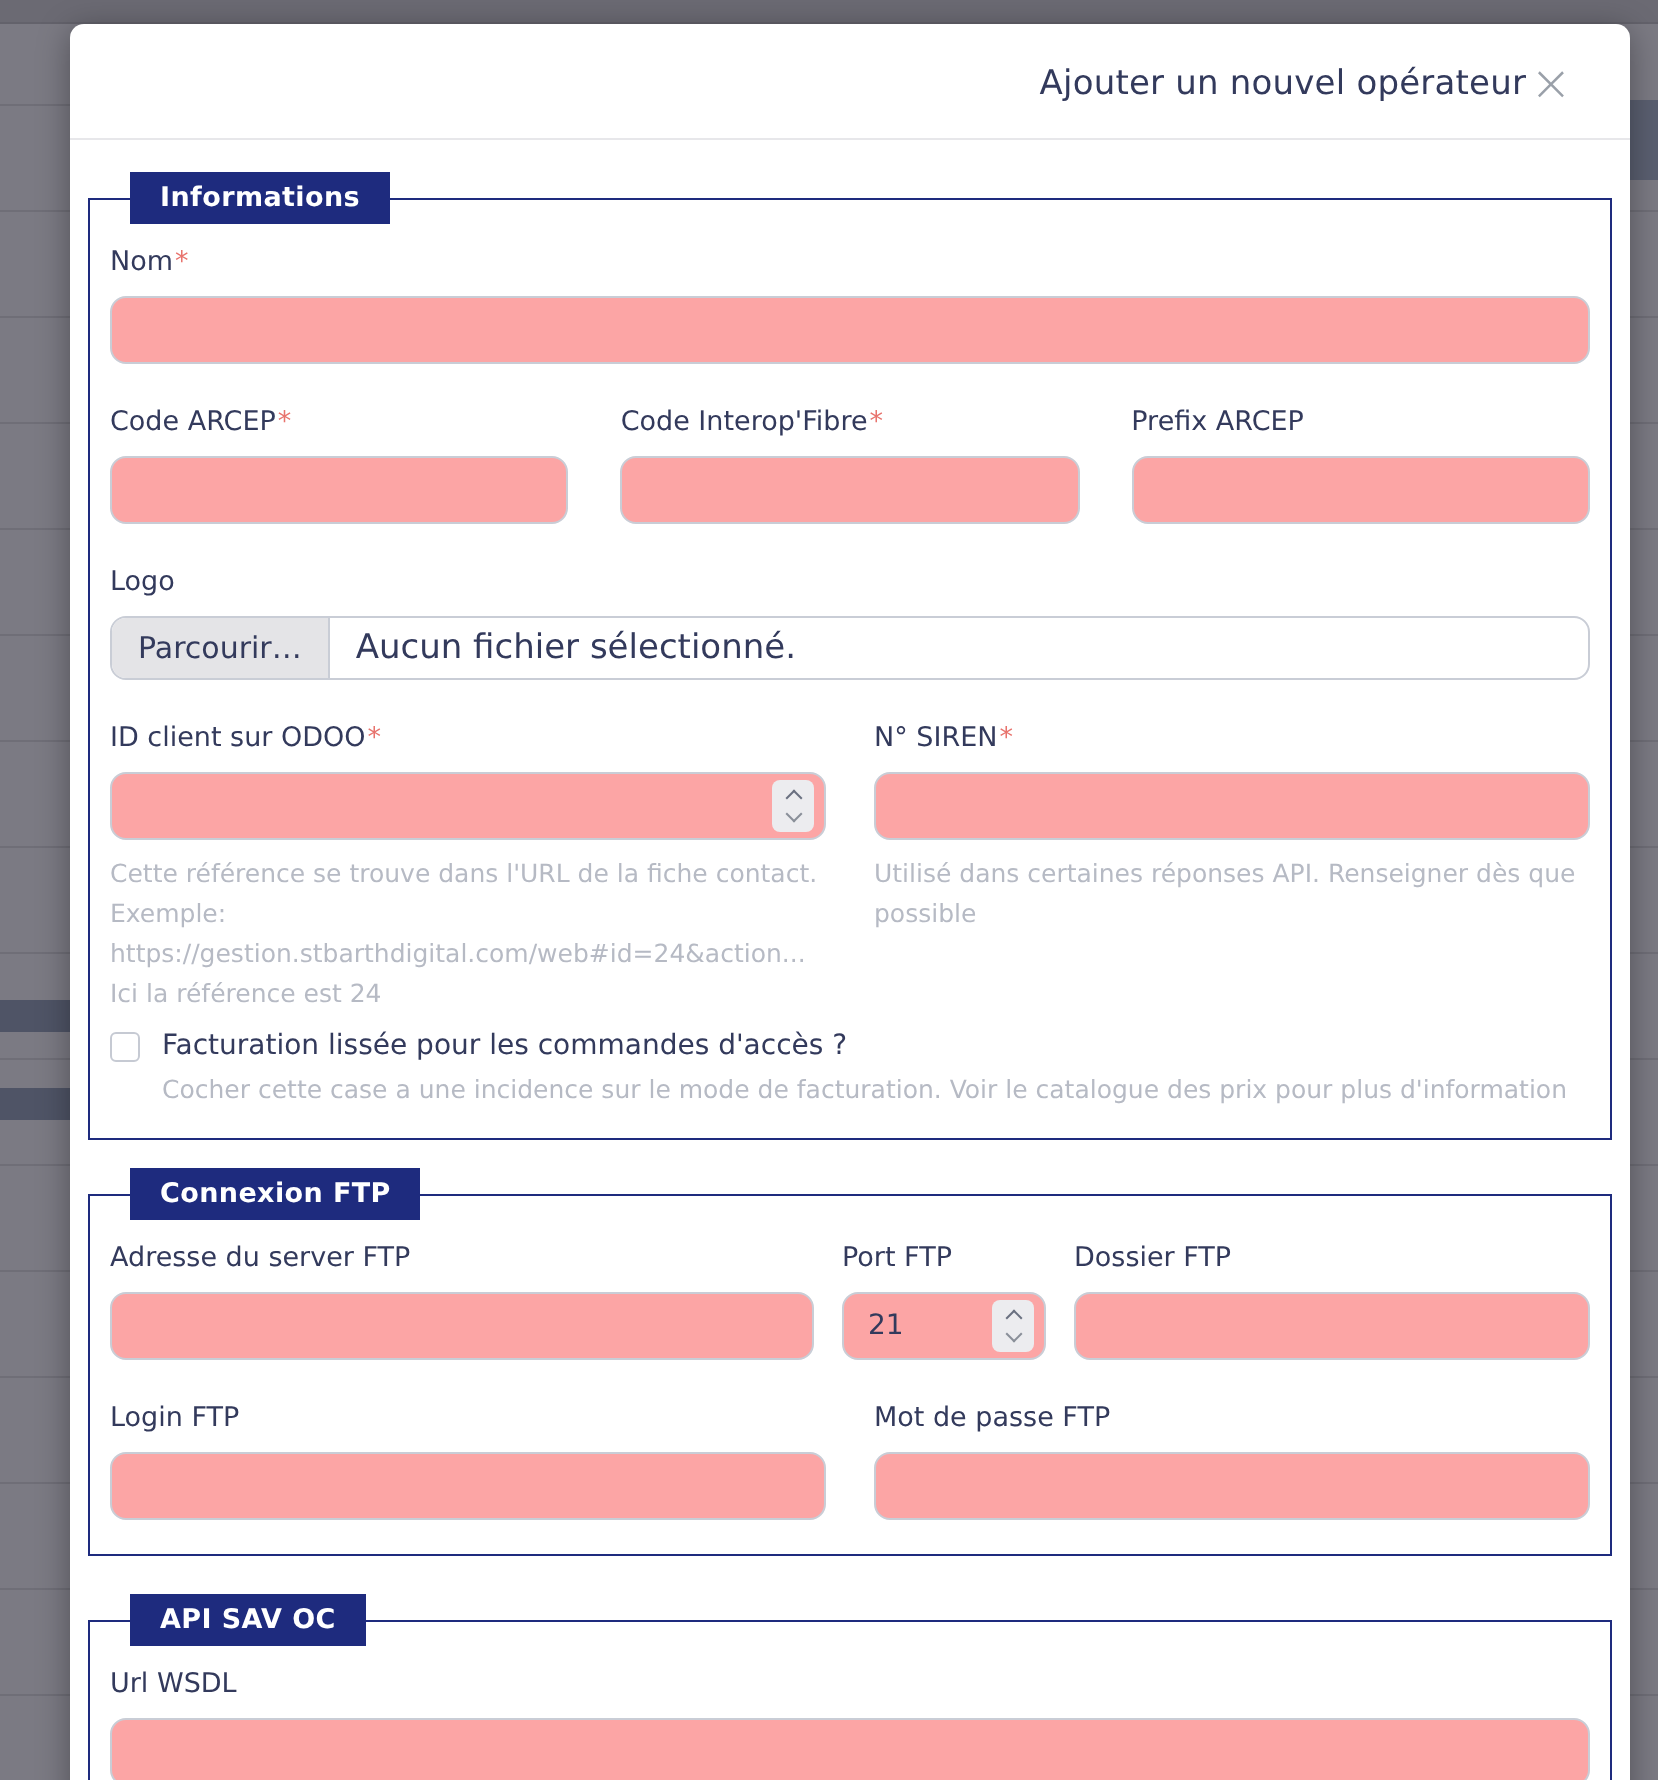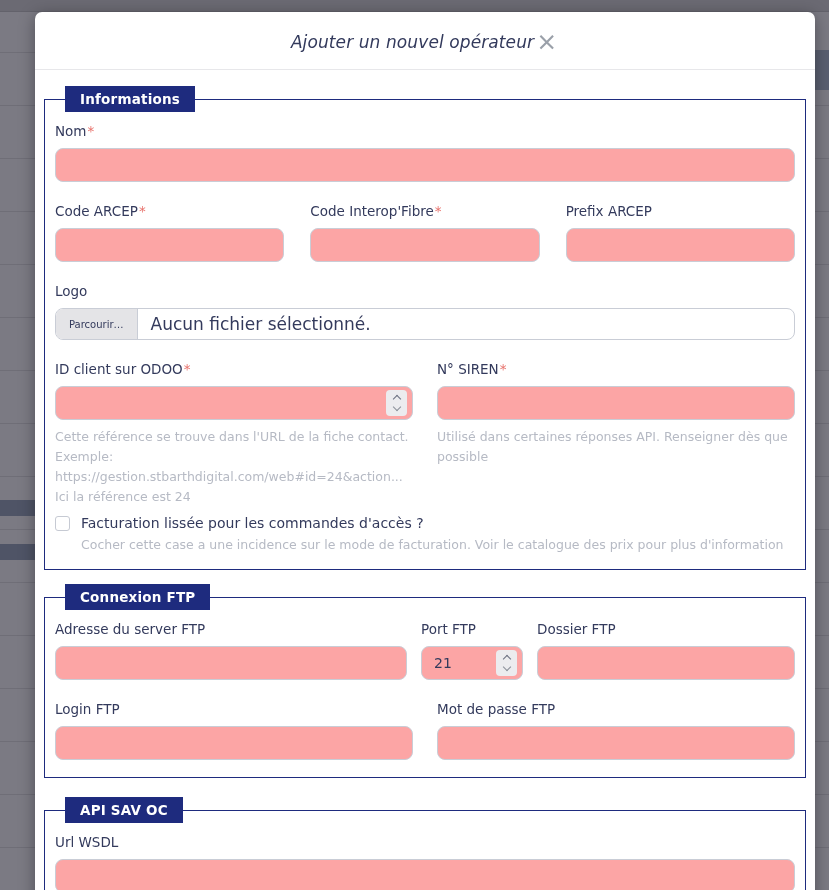--- a/index.html
+++ b/index.html
@@ -24,24 +24,23 @@
   .chip2 { left: 0; top: 544px; width: 35px; height: 16px; }
   .chip3 { right: 0; top: 50px;  width: 14px; height: 40px; background: #5a5f70; }
 
   
   .modal {
     position: absolute; left: 35px; top: 12px; width: 780px; min-height: 960px;
     background: #ffffff; border-radius: 7px;
     box-shadow: 0 3px 16px rgba(0,0,0,0.35);
   }
   .modal-header {
-    display: flex; justify-content: center; align-items: center;
-    padding: 20px 17px 17px 17px;
+    display: flex; justify-content: flex-end; align-items: center;
+    padding: 20px 27px 17px 17px;
     border-bottom: 1px solid #e7e7ea;
-    font-style: italic;
   }
   .modal-title { font-size: 17px; font-weight: 400; color: #333a5c; letter-spacing: .1px; }
   .close-x {
     font-size: 25px; line-height: 20px; color: #9aa0a9; cursor: pointer;
     font-weight: 300; padding: 0 2px;
   }
   .modal-body { padding: 16px 9px 20px 9px; }
 
   
   fieldset {
@@ -72,21 +71,21 @@
   .row2 { display: grid; grid-template-columns: 1fr 1fr; column-gap: 24px; align-items: start; }
   .rowftp1 { display: grid; grid-template-columns: 352px 102px 1fr; column-gap: 14px; }
 
   
   .filewrap {
     display: flex; align-items: stretch; height: 32px; width: 100%;
     border: 1px solid #c9cdd6; border-radius: 8px; overflow: hidden; background: #fff;
   }
   .file-btn {
     background: #e4e4e7; border-right: 1px solid #c9cdd6;
-    font-size: 10px; color: #333a5c; padding: 0 13px;
+    font-size: 15px; color: #333a5c; padding: 0 13px;
     display: flex; align-items: center; cursor: pointer; white-space: nowrap;
   }
   .file-name { display: flex; align-items: center; font-size: 17px; color: #333a5c; padding: 0 13px; }
 
   
   .numwrap { position: relative; }
   .spinner {
     position: absolute; right: 6px; top: 4px; width: 21px; height: 26px;
     background: #ececef; border-radius: 4px;
     display: flex; flex-direction: column; align-items: center; justify-content: center;

